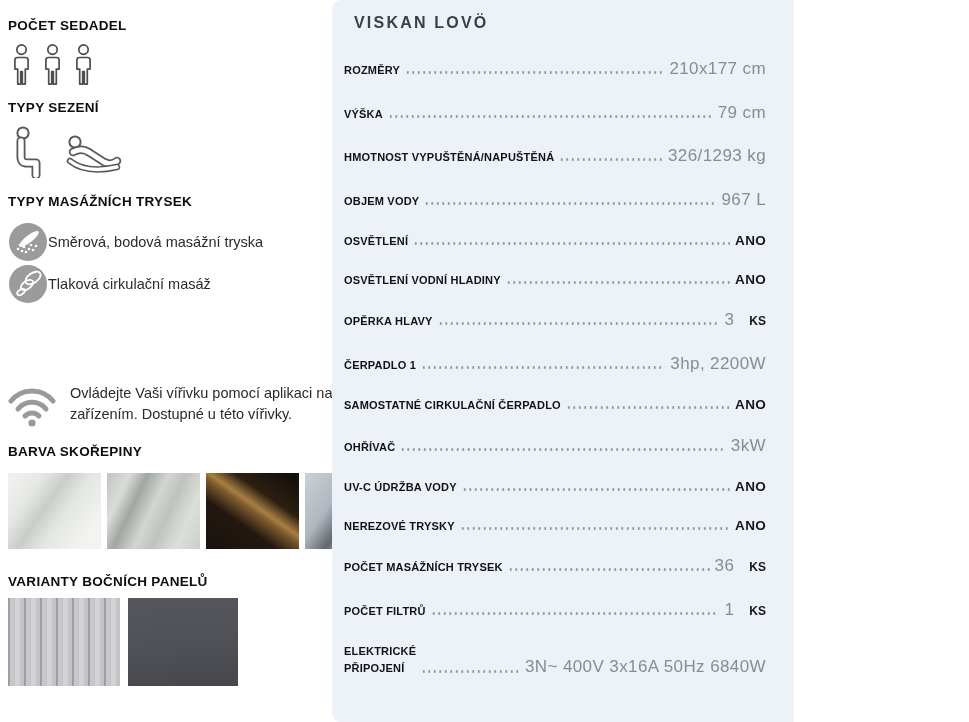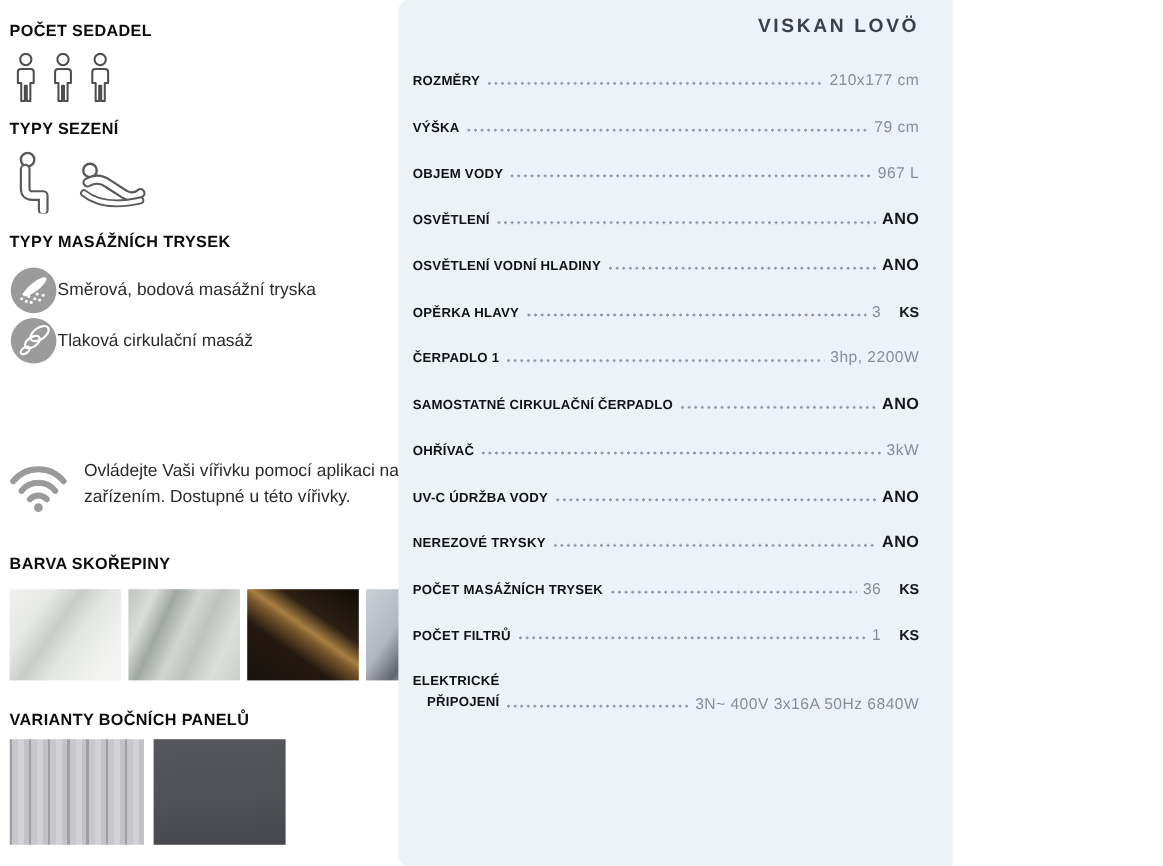--- a/index.html
+++ b/index.html
@@ -17,45 +17,45 @@
 
   .jets-list { margin-top:12px; }
   .jet-item { display:flex; align-items:center; height:40px; margin-bottom:2px; }
   .jet-icon { width:40px; height:40px; flex:0 0 40px; }
   .jet-label { font-size:14.5px; color:#2a2a2a; }
 
   .wifi-block { display:flex; gap:14px; margin-top:79px; align-items:flex-start; }
   .wifi-icon { width:48px; height:42px; flex:0 0 48px; margin-top:3px; }
   .wifi-text { font-size:14.5px; color:#2a2a2a; line-height:21px; max-width:360px; }
 
-  .shell-section { margin-top:34px; }
+  .shell-section { margin-top:16px; }
   .swatch-row { display:flex; gap:6px; margin-top:13px; }
   .swatch { width:93px; height:76px; }
   .swatch-1 { background:linear-gradient(125deg,#f1f2f0 0%,#e6e8e5 25%,#c9cdc9 42%,#e3e6e2 58%,#f3f4f2 85%); }
   .swatch-2 { background:linear-gradient(115deg,#c0c5c1 0%,#dadcd8 18%,#a0a7a3 32%,#d3d5d1 48%,#bfc3bf 62%,#dcded9 80%,#cbcfca 100%); }
   .swatch-3 { background:linear-gradient(35deg,#171210 0%,#23180f 35%,#7c5a2d 50%,#a87f42 55%,#2c1f12 68%,#0f0c09 100%); }
   .swatch-4 { background:linear-gradient(125deg,#ccd1d7 0%,#b1b7bf 32%,#62666d 50%,#aab0b8 63%,#c6cbd1 88%); }
 
   .panels-section { margin-top:25px; }
   .panel-row { display:flex; gap:8px; margin-top:8px; }
   .panel-variant-1 { width:112px; height:88px;
      background:repeating-linear-gradient(90deg,#9f9ea3 0 2px,#c7c6ca 2px 7px,#d2d1d5 7px 12px,#c3c2c6 12px 16px); }
   .panel-variant-2 { width:110px; height:88px; background:linear-gradient(175deg,#56575d 0%,#505157 55%,#46474d 100%); }
 
   
   .spec-panel { position:absolute; right:0; top:0; width:462px; height:722px; background:#edf1f8;
-     border-radius:9px 0 0 9px; padding:14px 28px 0 12px;text-align:right; }
+     border-radius:9px 0 0 9px; padding:14px 28px 0 12px; }
   .spec-title { font-size:16px; font-weight:600; color:#3a3f48; letter-spacing:2.2px; padding-left:10px; }
   .spec-rows { margin-top:27px; }
   .spec-row { display:flex; align-items:baseline; margin-bottom:23.5px; }
   .spec-label { font-size:11px; font-weight:700; color:#101217; letter-spacing:.2px; white-space:nowrap; }
   .spec-dots { flex:1 1 auto; min-width:18px; height:3px; margin:0 5px;
      background-image:radial-gradient(circle,#8f969e 1.05px,rgba(0,0,0,0) 1.3px);
      background-size:5.5px 3px; background-repeat:repeat-x; background-position:left bottom; }
-  .spec-value { font-size:13px; color:#878d96; letter-spacing:.4px; white-space:nowrap; }
+  .spec-value { font-size:17px; color:#878d96; letter-spacing:.4px; white-space:nowrap; }
   .spec-value.bold { font-size:13.5px; font-weight:700; color:#14161a; letter-spacing:.3px; }
   .spec-unit { font-size:12px; font-weight:700; color:#14161a; margin-left:15px; }
 
   .spec-row-elec { display:flex; align-items:flex-end; margin-top:2px; }
   .elec-left .spec-label { line-height:17px; }
   .spec-row-elec .spec-dots { margin-bottom:4px; }
 </style>
 </head>
 <body>
 
@@ -169,20 +169,26 @@
 
   </div>
 
   <div class="spec-row">
     <span class="spec-label">VÝŠKA</span>
     <span class="spec-dots"></span>
     <span class="spec-value">79 cm</span>
 
   </div>
 
+  <div class="spec-row">
+    <span class="spec-label">HMOTNOST VYPUŠTĚNÁ/NAPUŠTĚNÁ</span>
+    <span class="spec-dots"></span>
+    <span class="spec-value">326/1293 kg</span>
+
+  </div>
 
   <div class="spec-row">
     <span class="spec-label">OBJEM VODY</span>
     <span class="spec-dots"></span>
     <span class="spec-value">967 L</span>
 
   </div>
 
   <div class="spec-row">
     <span class="spec-label">OSVĚTLENÍ</span>

